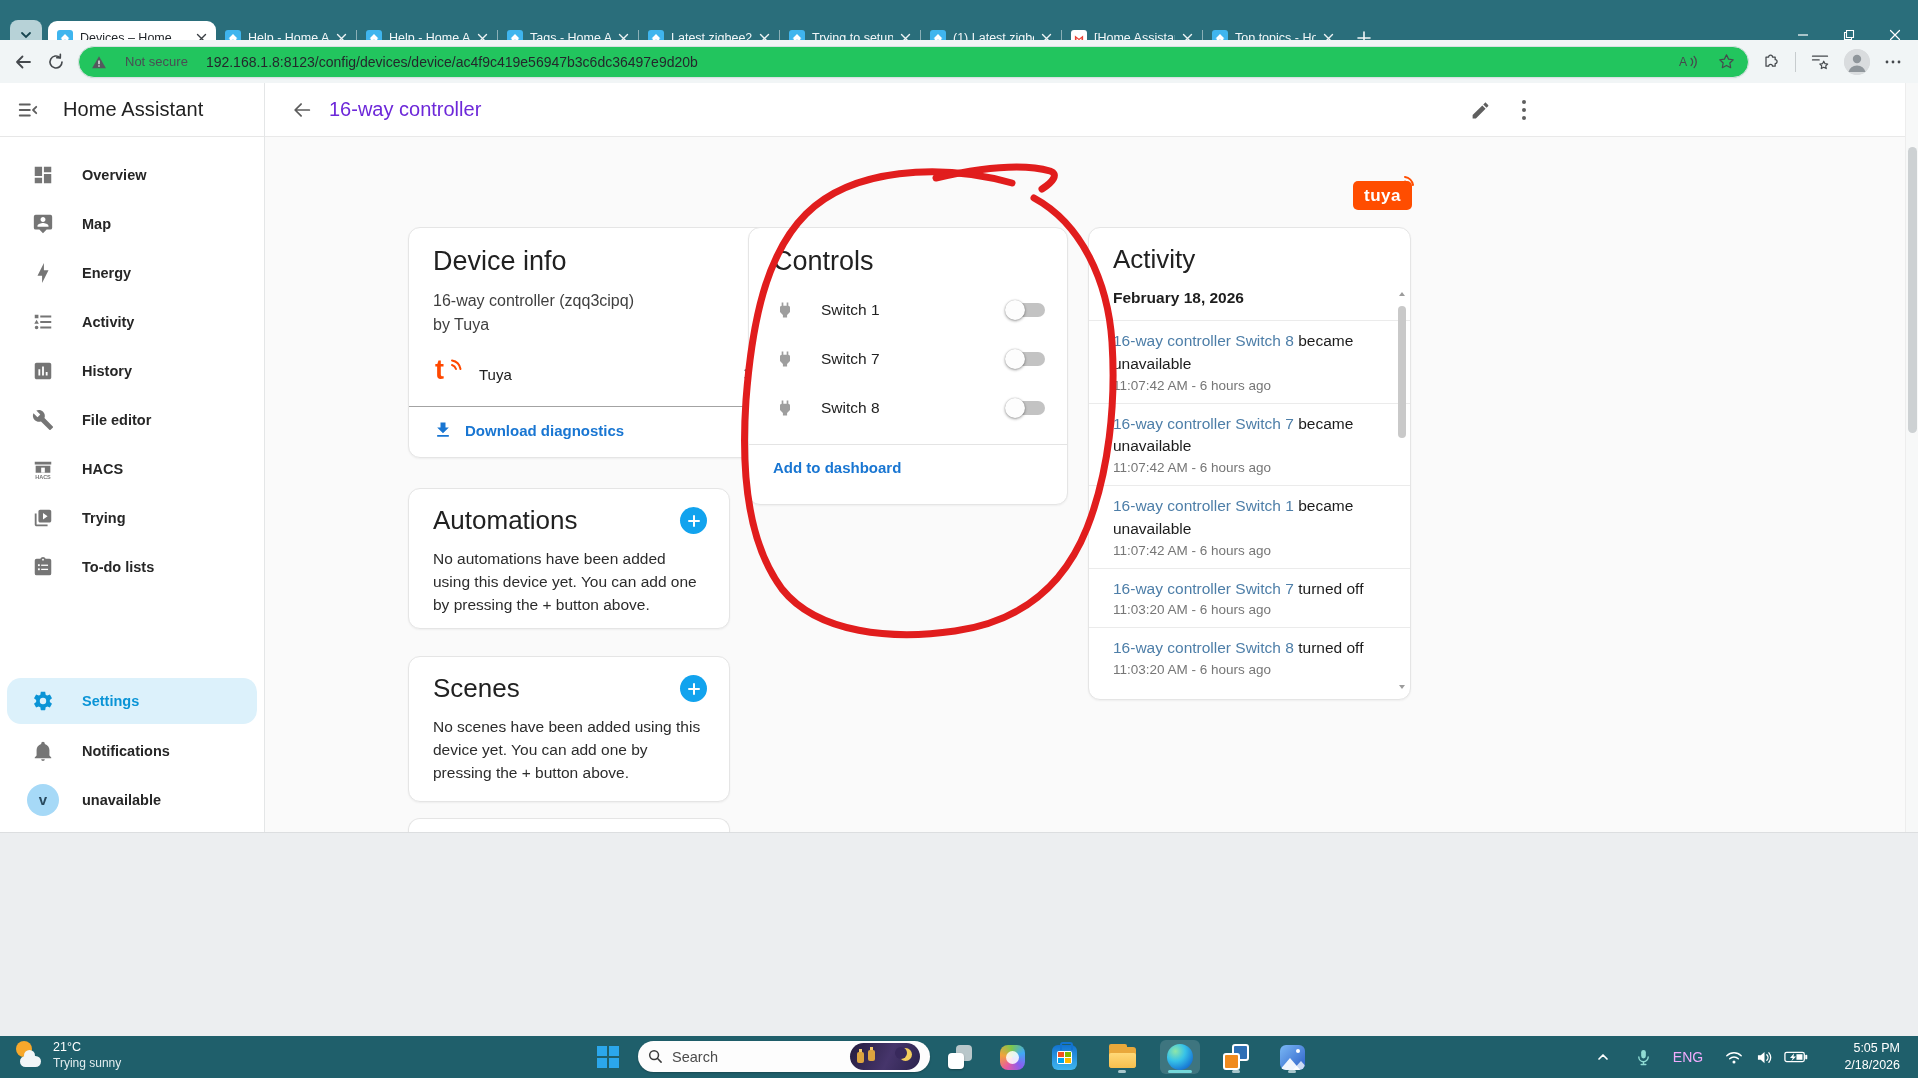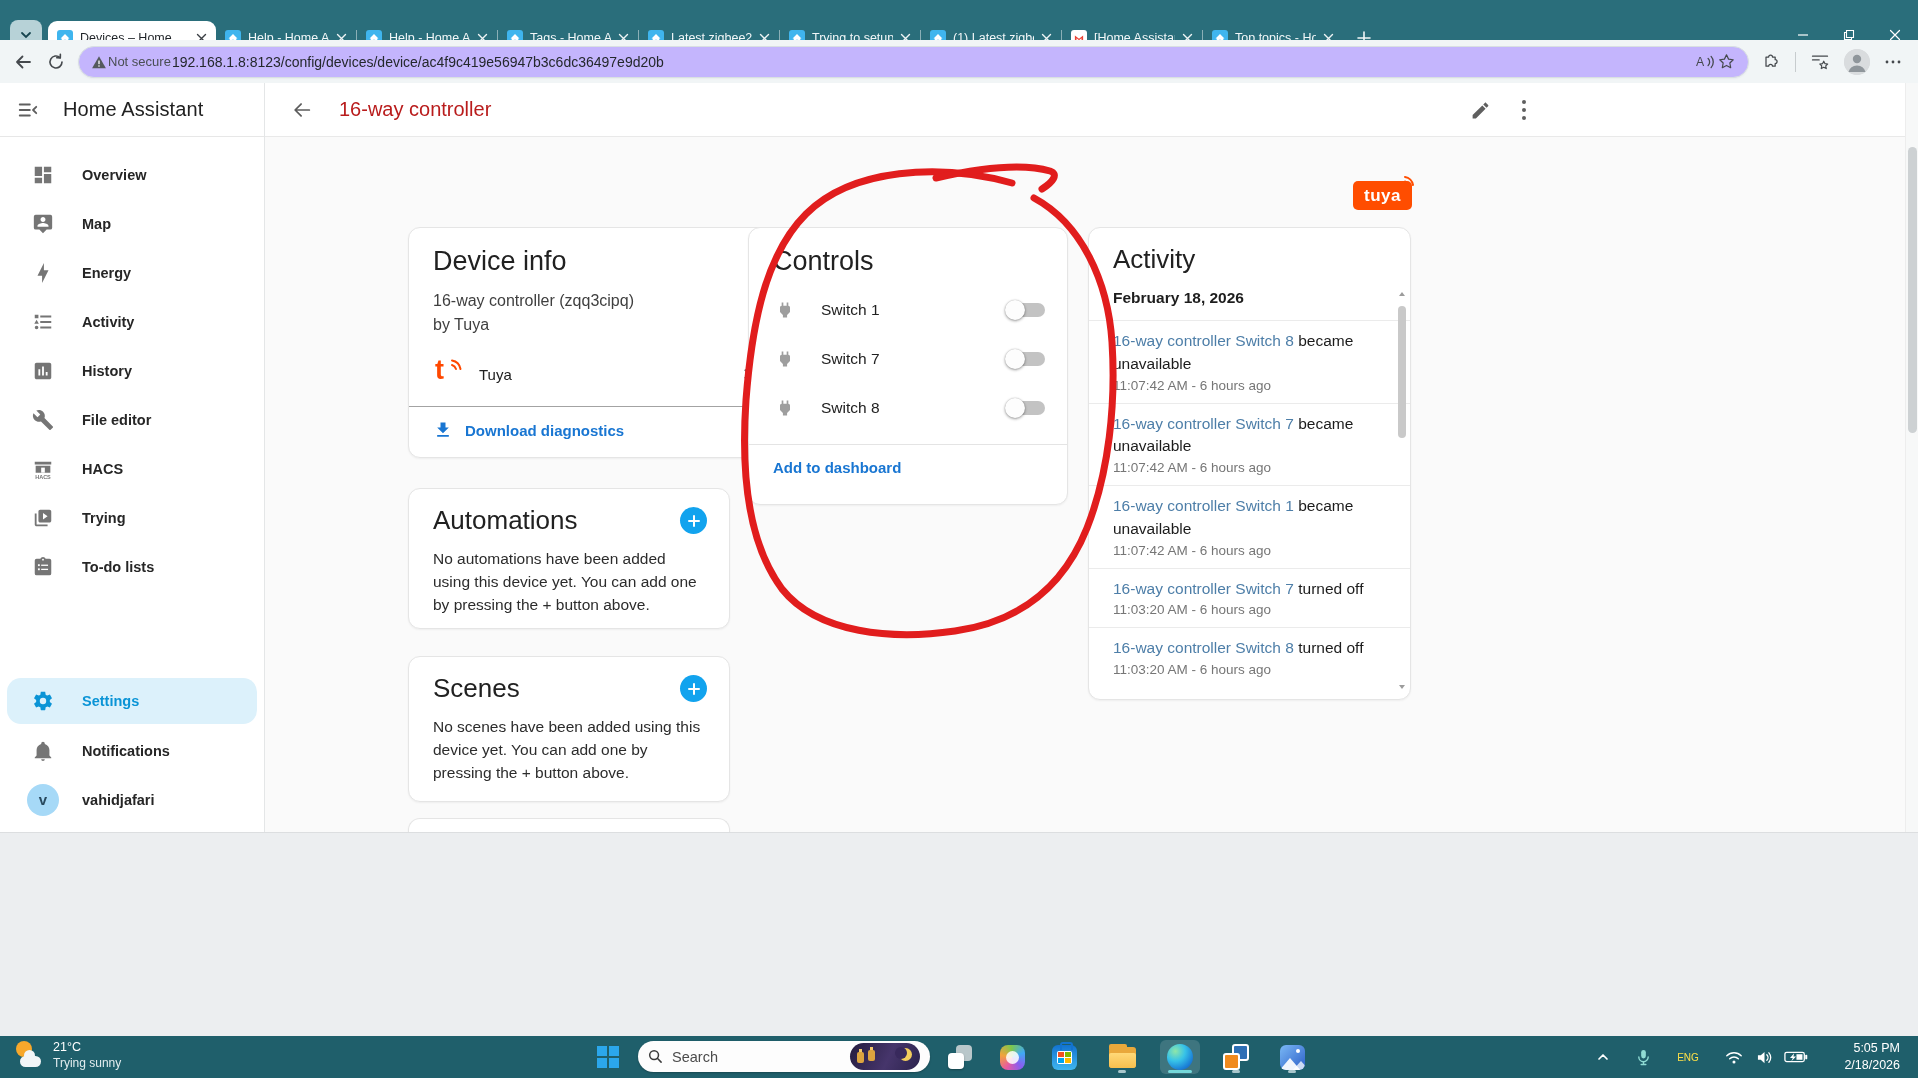--- a/index.html
+++ b/index.html
@@ -16,42 +16,42 @@
   .tab-sep { width:1px; height:17px; background:rgba(255,255,255,.45); margin-bottom:8px; flex:none; }
   .favicon { width:16px; height:16px; border-radius:3px; flex:none; display:flex; align-items:center; justify-content:center; }
   .favicon.ha { background:#3fb5ee; }
   .favicon.gmail { background:#ffffff; }
   .newtab-btn { margin:0 0 8px 12px; flex:none; }
   .win-controls { margin-left:auto; display:flex; height:40px; }
   .win-btn { width:46px; height:40px; display:flex; align-items:center; justify-content:center; }
 
   .toolbar { position:absolute; top:40px; left:0; right:0; height:43px; background:#f1f5f6; display:flex; align-items:center; padding:0 12px; gap:12px; }
   .nav-ico { flex:none; }
-  .url-pill { flex:1; height:32px; border-radius:16px; background:#c4b5fd; border:1px solid #d9e0e2; box-shadow:0 1px 2px rgba(0,0,0,.04); display:flex; align-items:center; padding:0 12px; gap:1px; }
+  .url-pill { flex:1; height:32px; border-radius:16px; background:#22c55e; border:1px solid #d9e0e2; box-shadow:0 1px 2px rgba(0,0,0,.04); display:flex; align-items:center; padding:0 12px; gap:18px; }
   .sec-label { font-size:13px; color:#494e53; flex:none; }
   .url-text { font-size:14px; color:#24282c; flex:1; white-space:nowrap; overflow:hidden; }
   .toolbar-right { display:flex; align-items:center; gap:14px; padding-right:4px; }
   .tb-divider { width:1px; height:20px; background:#c7ccce; }
   .avatar-btn { width:26px; height:26px; border-radius:50%; background:#d7dadc; overflow:hidden; display:flex; align-items:center; justify-content:center; }
 
   
   .app { position:absolute; top:83px; left:0; width:1918px; height:749px; background:#fafafa; }
 
   .sidebar { position:absolute; top:0; left:0; width:265px; height:749px; background:#ffffff; border-right:1px solid #e4e6e7; }
   .sb-header { height:54px; border-bottom:1px solid #e7e7e7; display:flex; align-items:center; padding-left:17px; gap:24px; }
   .sb-title { font-size:20px; color:#212121; letter-spacing:.1px; }
   .sb-items { padding-top:13px; }
   .sb-item { height:49px; display:flex; align-items:center; padding-left:32px; gap:28px; font-size:14.5px; font-weight:bold; color:#262626; }
   .sb-bottom { position:absolute; bottom:8px; left:0; right:0; }
   .sb-item.active-row { height:46px; margin:0 7px 2px; border-radius:14px; background:#dcf1fb; color:#0a94d6; padding-left:25px; }
   .sb-user-avatar { width:32px; height:32px; border-radius:50%; background:#a6d9f7; color:#28495e; font-size:15px; display:flex; align-items:center; justify-content:center; margin-left:-5px; margin-right:-5px; }
 
   .ha-header { position:absolute; top:0; left:265px; right:0; height:54px; background:#ffffff; border-bottom:1px solid #e9e9e9; display:flex; align-items:center; }
   .ha-back { margin-left:26px; }
-  .ha-title { margin-left:26px; font-size:20px; color:#b91c1c; }
+  .ha-title { margin-left:16px; font-size:20px; color:#6d28d9; }
   .ha-actions { position:absolute; left:1205px; top:0; height:54px; display:flex; align-items:center; gap:30px; }
 
   .content { position:absolute; top:54px; left:265px; right:0; bottom:0; background:#fafafa; overflow:hidden; }
 
   .card { position:absolute; background:#ffffff; border:1px solid #e5e5e5; border-radius:12px; box-shadow:0 1px 2px rgba(0,0,0,.05); overflow:hidden; }
   #card-device      { left:143px; top:90px;  width:370px; height:231px; }
   #card-controls    { left:483px; top:90px;  width:320px; height:278px; }
   #card-activity    { left:823px; top:90px;  width:323px; height:473px; }
   #card-automations { left:143px; top:351px; width:322px; height:141px; }
   #card-scenes      { left:143px; top:519px; width:322px; height:146px; }
@@ -107,21 +107,21 @@
   .run-bar { position:absolute; bottom:1px; left:50%; transform:translateX(-50%); height:3px; border-radius:2px; background:#a9c7cc; width:8px; }
   .run-bar.wide { width:24px; background:#74d8da; }
   .search-pill { position:absolute; left:638px; top:5px; width:292px; height:31px; border-radius:16px; background:#fdfdfd; display:flex; align-items:center; padding:0 10px; gap:9px; box-shadow:0 1px 2px rgba(0,0,0,.25); }
   .search-pill .s-label { color:#4c4c4c; font-size:14.5px; flex:1; }
   .search-deco { position:relative; width:70px; height:27px; border-radius:14px; background:linear-gradient(115deg,#241c3e 0%,#46356b 55%,#2b234d 100%); overflow:hidden; flex:none; }
   .moon { position:absolute; right:8px; top:5px; width:13px; height:13px; border-radius:50%; background:#f3cd5d; }
   .moon::after { content:""; position:absolute; left:-4px; top:-1px; width:12px; height:12px; border-radius:50%; background:#38295c; }
   .lantern { position:absolute; width:7px; height:11px; border-radius:2px; background:#dda43f; top:9px; }
   .lantern::before { content:""; position:absolute; top:-3px; left:2px; width:3px; height:3px; background:#f2c869; }
   .tray-item { position:absolute; top:0; height:42px; display:flex; align-items:center; justify-content:center; }
-  .tray-text { font-size:10px; color:#fde047;text-align:center; }
+  .tray-text { font-size:14px; color:#f0abfc;text-align:center; }
   .clock { position:absolute; right:18px; top:4px; text-align:right; font-size:12.5px; line-height:1.35; }
 
   .start-grid { display:grid; grid-template-columns:10px 10px; grid-template-rows:10px 10px; gap:2px; }
   .start-grid i { background:#2ba7ec; }
   .copilot-ico { width:25px; height:25px; border-radius:8px; background:conic-gradient(from 210deg,#e85aa0,#f2a33c,#7cc84c,#3fa9f5,#8a5cf0,#e85aa0); position:relative; }
   .copilot-ico::after { content:""; position:absolute; inset:6px; border-radius:50%; background:rgba(255,255,255,.85); }
   .store-ico { width:25px; height:25px; border-radius:6px; background:linear-gradient(180deg,#1273d0,#3fb6f0); position:relative; }
   .store-ico::before { content:""; position:absolute; top:-3px; left:8px; width:9px; height:6px; border:2px solid #1273d0; border-bottom:none; border-radius:3px 3px 0 0; }
   .store-ico .pane { position:absolute; left:5px; top:6px; width:15px; height:13px; background:#fff; border-radius:2px; display:grid; grid-template-columns:6px 6px; grid-template-rows:5px 5px; gap:1px; padding:1px; }
   .pane i:nth-child(1){background:#f25022}.pane i:nth-child(2){background:#7fba00}.pane i:nth-child(3){background:#00a4ef}.pane i:nth-child(4){background:#ffb900}
@@ -512,21 +512,21 @@
             <svg width="22" height="22" viewBox="0 0 24 24">
               <path fill="#757575" d="M21,19V20H3V19L5,17V11C5,7.9 7.03,5.17 10,4.29C10,4.19 10,4.1 10,4A2,2 0 0,1 12,2A2,2 0 0,1 14,4C14,4.1 14,4.19 14,4.29C16.97,5.17 19,7.9 19,11V17L21,19M14,21A2,2 0 0,1 12,23A2,2 0 0,1 10,21"></path>
             </svg>
           </span>
         <span>Notifications</span>
       </div>
       <div class="sb-item">
         <span class="sb-user-avatar">
             <span>v</span>
           </span>
-        <span>vahidjafari</span>
+        <span>unavailable</span>
       </div>
     </div>
   </div>
 
   <div class="content">
 
     <div class="card" id="card-device">
       <div class="card-title">Device info</div>
       <div class="dev-lines">
         <div>16-way controller (zqq3cipq)</div>

